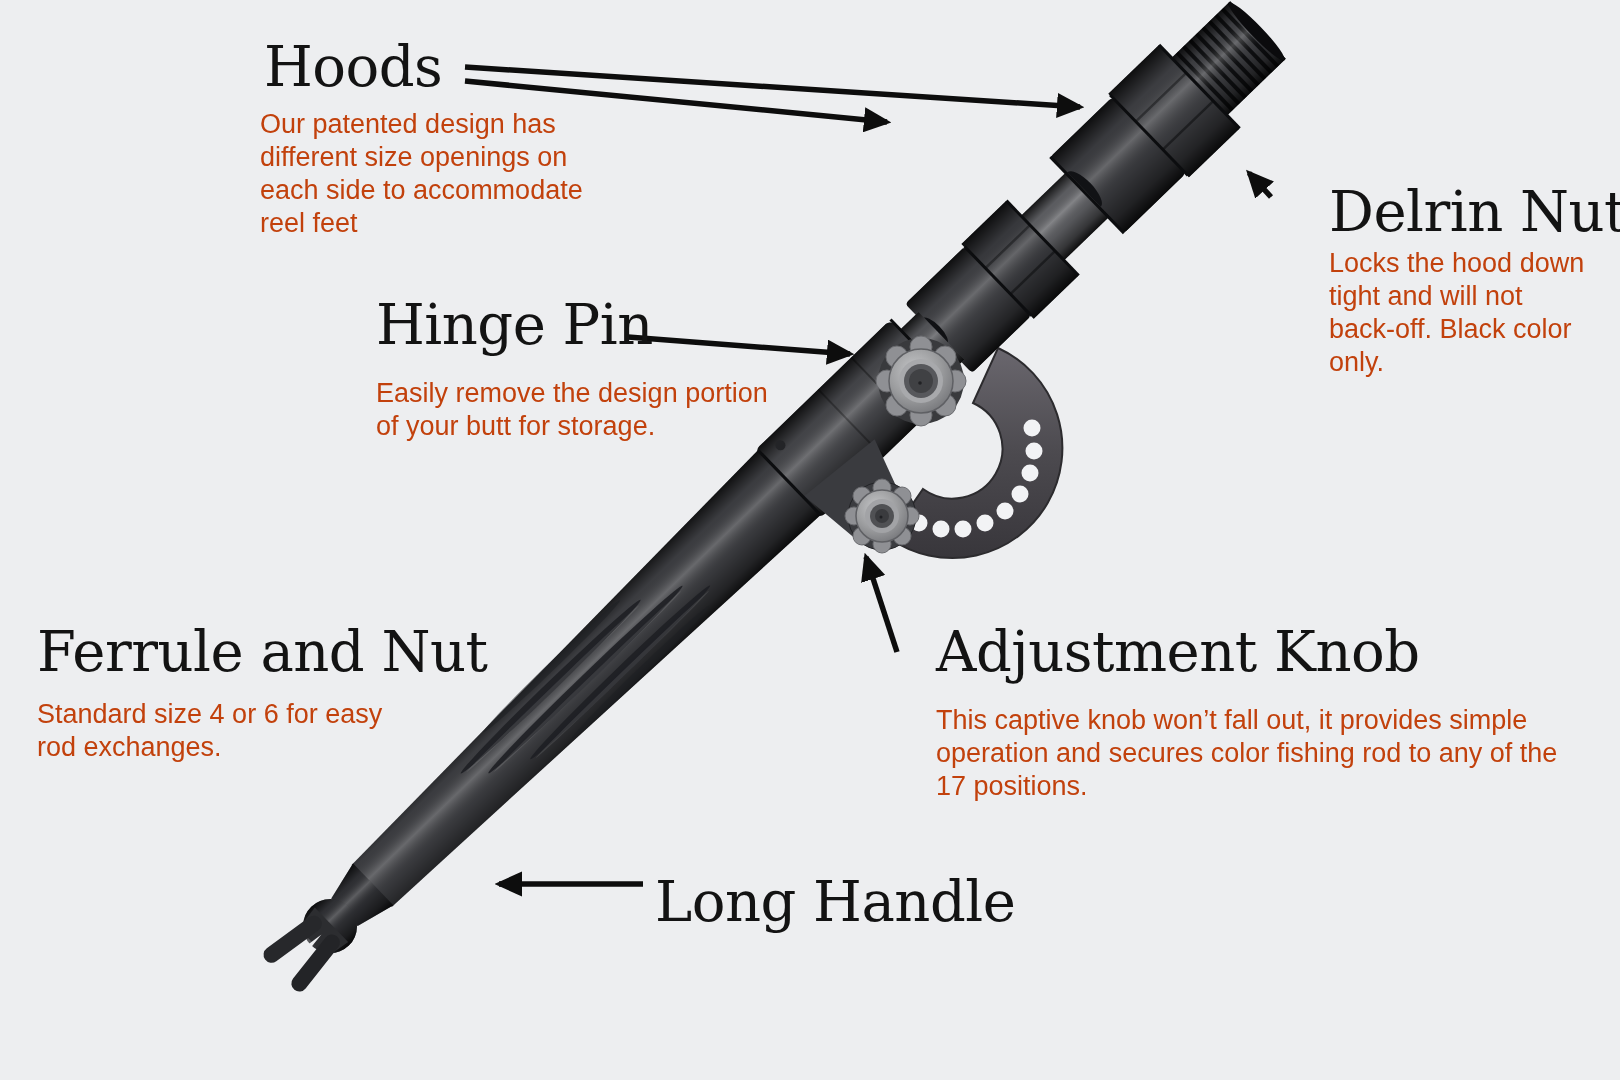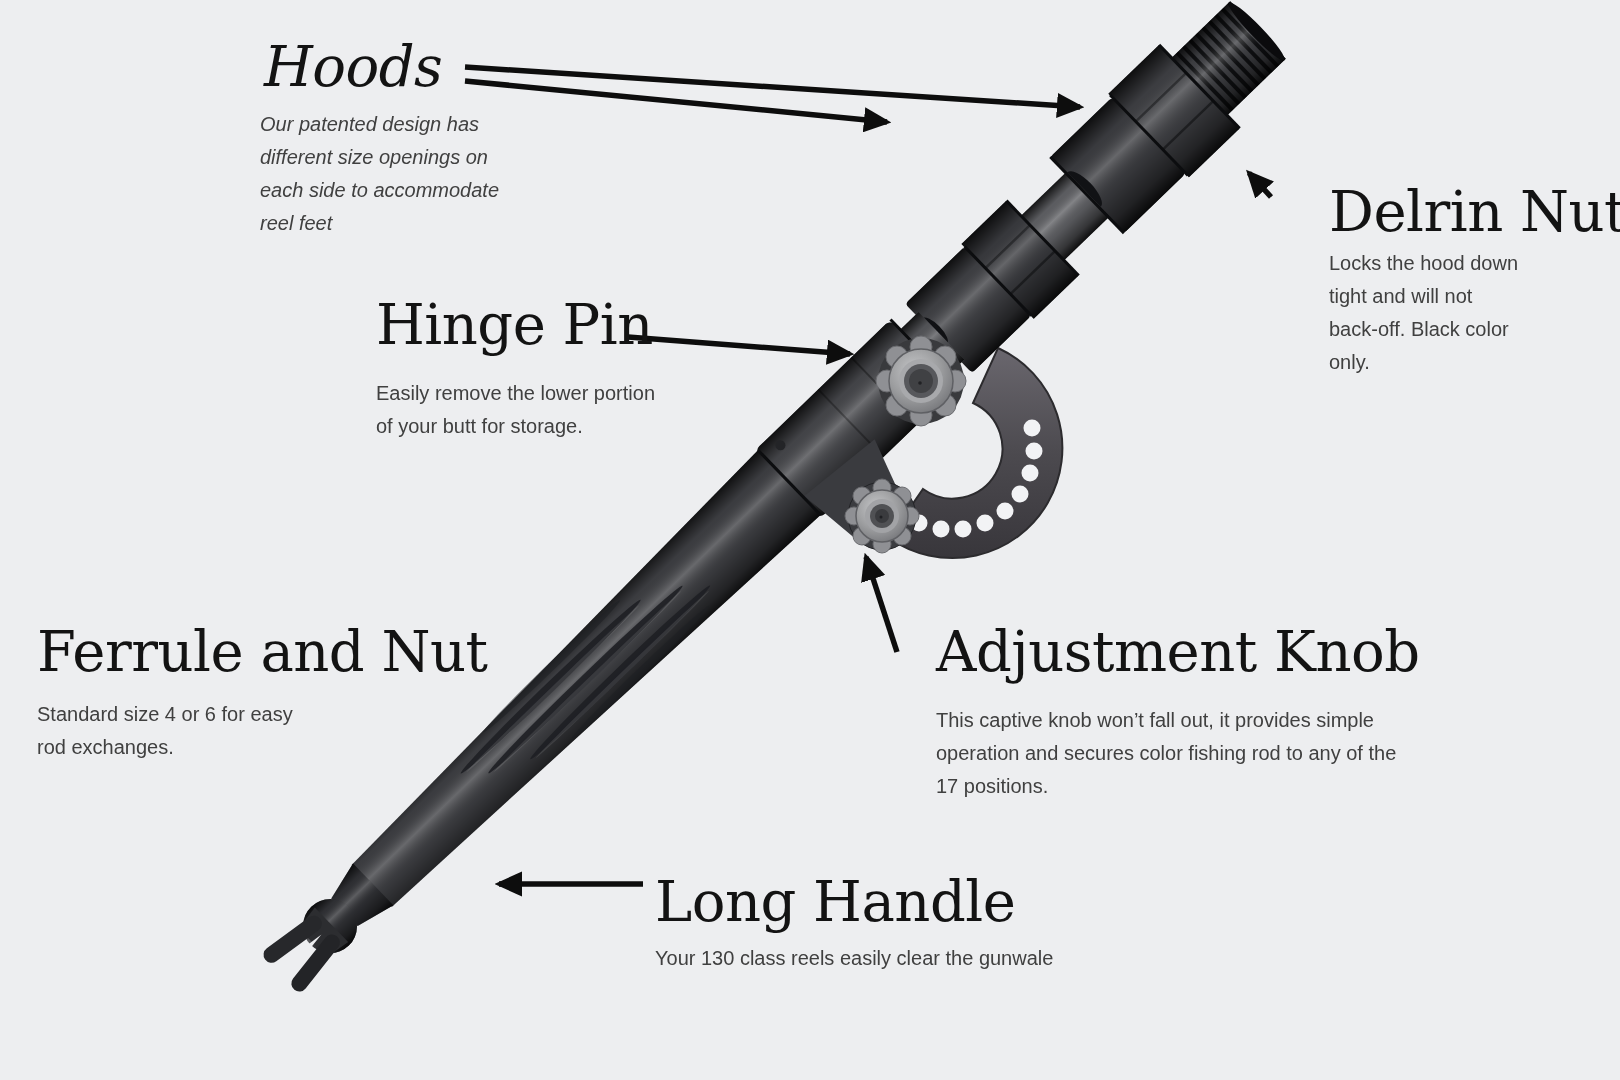--- a/index.html
+++ b/index.html
@@ -14,25 +14,25 @@
   svg.fig{position:absolute;left:0;top:0;}
   .label{position:absolute;}
   .title{
     font-family:"DejaVu Serif","Liberation Serif",serif;
     font-size:56px;line-height:62px;
     color:#131313;
     white-space:nowrap;
     letter-spacing:-0.5px;
   }
   .desc{
-    font-size:20px;line-height:33px;
-    color:#404040;
+    font-size:27px;line-height:33px;
+    color:#c2410c;
     white-space:nowrap;
   }
-  #lb-hoods{left:260px;top:36px;font-style:italic;}
+  #lb-hoods{left:260px;top:36px;}
   #lb-hoods .title{margin-left:4px;}
   #lb-hoods .desc{margin-top:10px;}
   #lb-delrin{left:1288px;top:181px;margin-left:41px;}
   #lb-delrin .desc{margin-top:4px;}
   #lb-hinge{left:376px;top:294px;}
   #lb-hinge .desc{margin-top:21px;}
   #lb-ferrule{left:37px;top:621px;}
   #lb-ferrule .desc{margin-top:15px;}
   #lb-adjust{left:936px;top:621px;}
   #lb-adjust .desc{margin-top:21px;}
@@ -236,21 +236,21 @@
       <div>Locks the hood down</div>
       <div>tight and will not</div>
       <div>back-off. Black color</div>
       <div>only.</div>
     </div>
   </div>
 
   <div class="label" id="lb-hinge">
     <div class="title">Hinge Pin</div>
     <div class="desc">
-      <div>Easily remove the lower portion</div>
+      <div>Easily remove the design portion</div>
       <div>of your butt for storage.</div>
     </div>
   </div>
 
   <div class="label" id="lb-ferrule">
     <div class="title">Ferrule and Nut</div>
     <div class="desc">
       <div>Standard size 4 or 6 for easy</div>
       <div>rod exchanges.</div>
     </div>
@@ -260,18 +260,15 @@
     <div class="title">Adjustment Knob</div>
     <div class="desc">
       <div>This captive knob won’t fall out, it provides simple</div>
       <div>operation and secures color fishing rod to any of the</div>
       <div>17 positions.</div>
     </div>
   </div>
 
   <div class="label" id="lb-long">
     <div class="title">Long Handle</div>
-    <div class="desc">
-      <div>Your 130 class reels easily clear the gunwale</div>
-    </div>
   </div>
 
 </div>
 
 </body></html>

